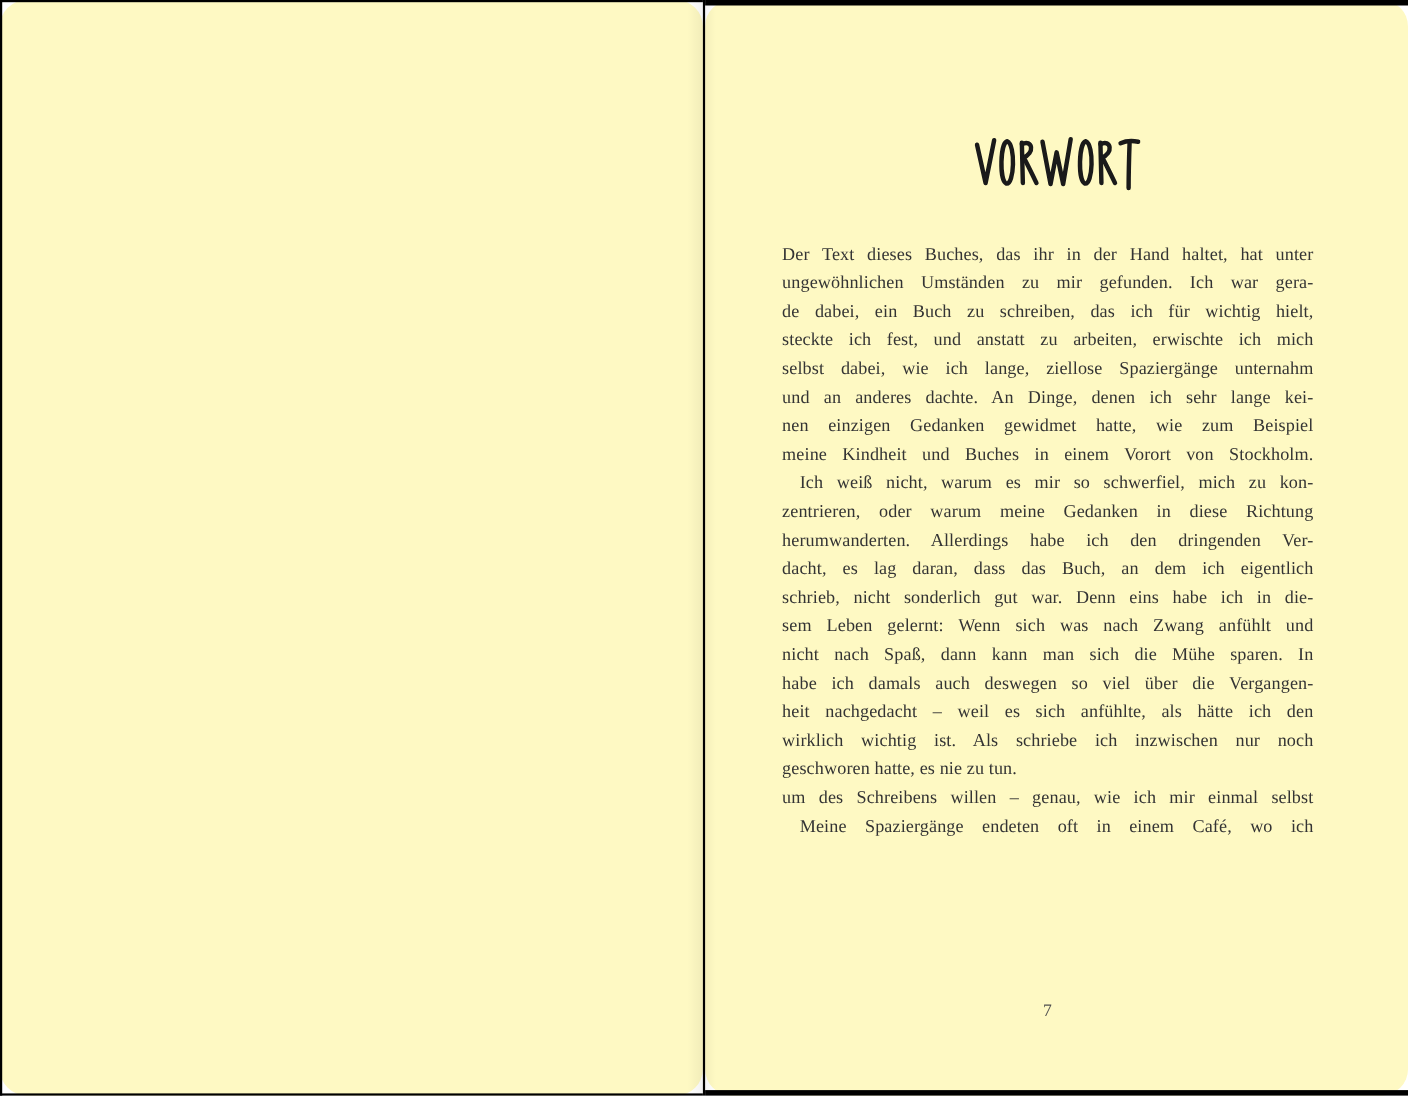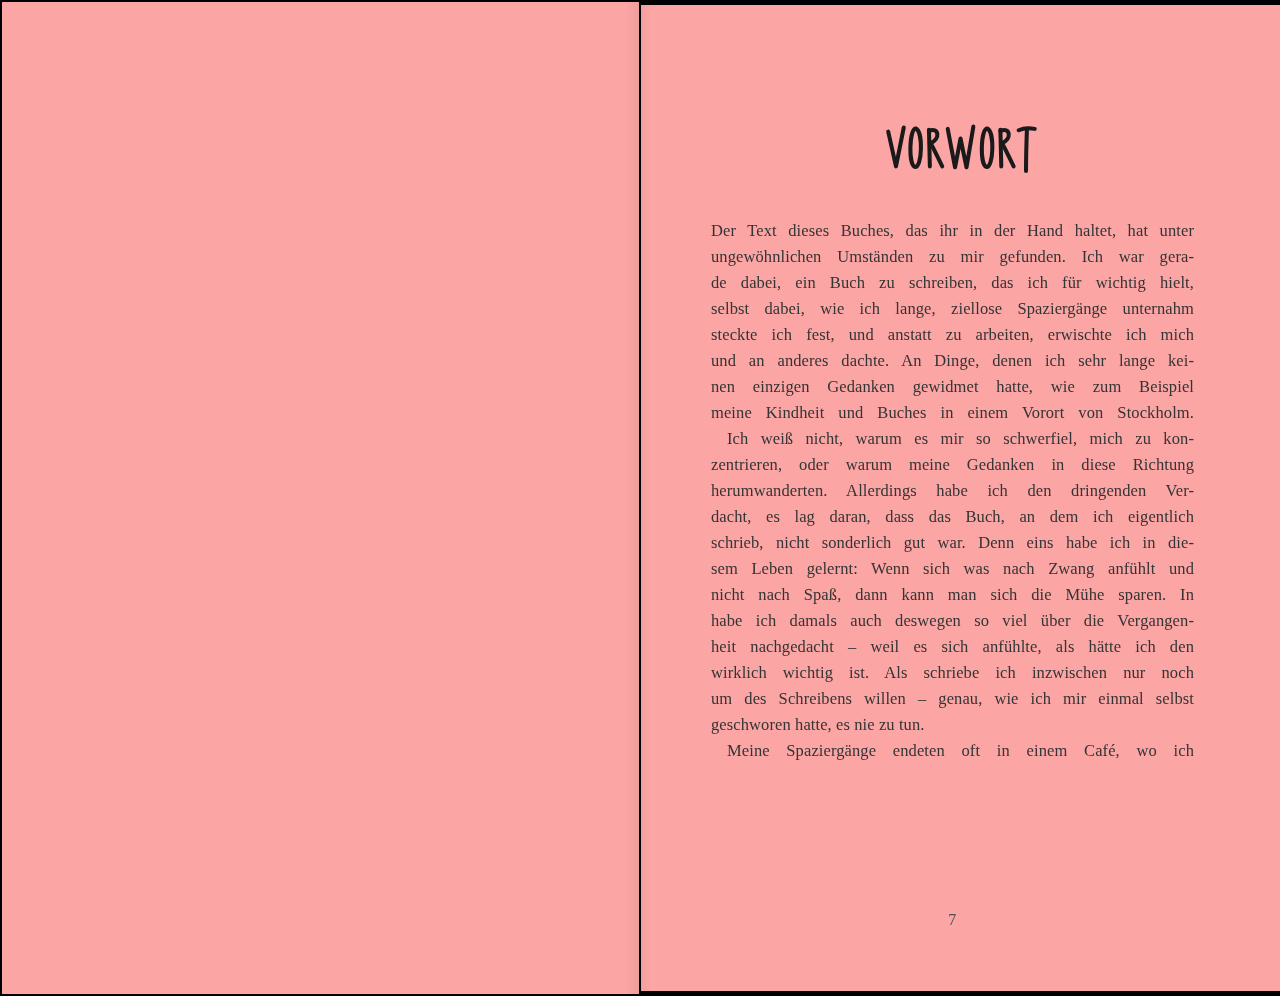--- a/index.html
+++ b/index.html
@@ -17,21 +17,21 @@
   }
   
   .edge { position: absolute; background: var(--edge, #000); }
   .edge-left        { left: 0; top: 0; bottom: 0; width: 2px; }
   .edge-top-left    { left: 0; top: 0; width: 639px; height: 2px; }
   .edge-bottom-left { left: 0; bottom: 0; width: 639px; height: 2px; }
   .edge-top-right   { left: 641px; right: 0; top: 0; height: 5px; }
   .edge-bottom-right{ left: 641px; right: 0; bottom: 0; height: 5px; }
   .gutter-divider   { position: absolute; left: 639px; top: 0; bottom: 0; width: 2px; background: var(--edge, #000); }
 
-  .page { position: absolute; top: 0; bottom: 0; background: #fca5a5; }
+  .page { position: absolute; top: 0; bottom: 0; background: #fef9c3; border-radius: 24px; }
   .page.left  { left: 0; width: 639px; }
   .page.right { left: 641px; right: 0; }
 
   .gutter-shade-left {
     position: absolute; right: 0; top: 0; bottom: 0; width: 14px;
     background: linear-gradient(to right, rgba(0,0,0,0), rgba(0,0,0,0.05));
   }
   .gutter-shade-right {
     position: absolute; left: 0; top: 0; bottom: 0; width: 10px;
     background: linear-gradient(to left, rgba(0,0,0,0), rgba(0,0,0,0.04));
@@ -117,37 +117,37 @@
           <path d="M155,6 C154.5,20 154,38 154,52"></path>
         </g>
       </svg>
       <span class="sr-only">VORWORT</span>
     </h1>
 
     <div class="body-text">
         <div class="text-line">Der Text dieses Buches, das ihr in der Hand haltet, hat unter</div>
         <div class="text-line">ungewöhnlichen Umständen zu mir gefunden. Ich war gera-</div>
         <div class="text-line">de dabei, ein Buch zu schreiben, das ich für wichtig hielt,</div>
+        <div class="text-line">steckte ich fest, und anstatt zu arbeiten, erwischte ich mich</div>
         <div class="text-line">selbst dabei, wie ich lange, ziellose Spaziergänge unternahm</div>
-        <div class="text-line">steckte ich fest, und anstatt zu arbeiten, erwischte ich mich</div>
         <div class="text-line">und an anderes dachte. An Dinge, denen ich sehr lange kei-</div>
         <div class="text-line">nen einzigen Gedanken gewidmet hatte, wie zum Beispiel</div>
         <div class="text-line">meine Kindheit und Buches in einem Vorort von Stockholm.</div>
         <div class="text-line indent">Ich weiß nicht, warum es mir so schwerfiel, mich zu kon-</div>
         <div class="text-line">zentrieren, oder warum meine Gedanken in diese Richtung</div>
         <div class="text-line">herumwanderten. Allerdings habe ich den dringenden Ver-</div>
         <div class="text-line">dacht, es lag daran, dass das Buch, an dem ich eigentlich</div>
         <div class="text-line">schrieb, nicht sonderlich gut war. Denn eins habe ich in die-</div>
         <div class="text-line">sem Leben gelernt: Wenn sich was nach Zwang anfühlt und</div>
         <div class="text-line">nicht nach Spaß, dann kann man sich die Mühe sparen. In</div>
         <div class="text-line">habe ich damals auch deswegen so viel über die Vergangen-</div>
         <div class="text-line">heit nachgedacht – weil es sich anfühlte, als hätte ich den</div>
         <div class="text-line">wirklich wichtig ist. Als schriebe ich inzwischen nur noch</div>
+        <div class="text-line last">geschworen hatte, es nie zu tun.</div>
         <div class="text-line">um des Schreibens willen – genau, wie ich mir einmal selbst</div>
-        <div class="text-line last">geschworen hatte, es nie zu tun.</div>
         <div class="text-line indent">Meine Spaziergänge endeten oft in einem Café, wo ich</div>
       </div>
 
     <div class="page-number">7</div>
   </div>
 
   <div class="gutter-divider"></div>
   <div class="edge edge-left"></div>
   <div class="edge edge-top-left"></div>
   <div class="edge edge-bottom-left"></div>

